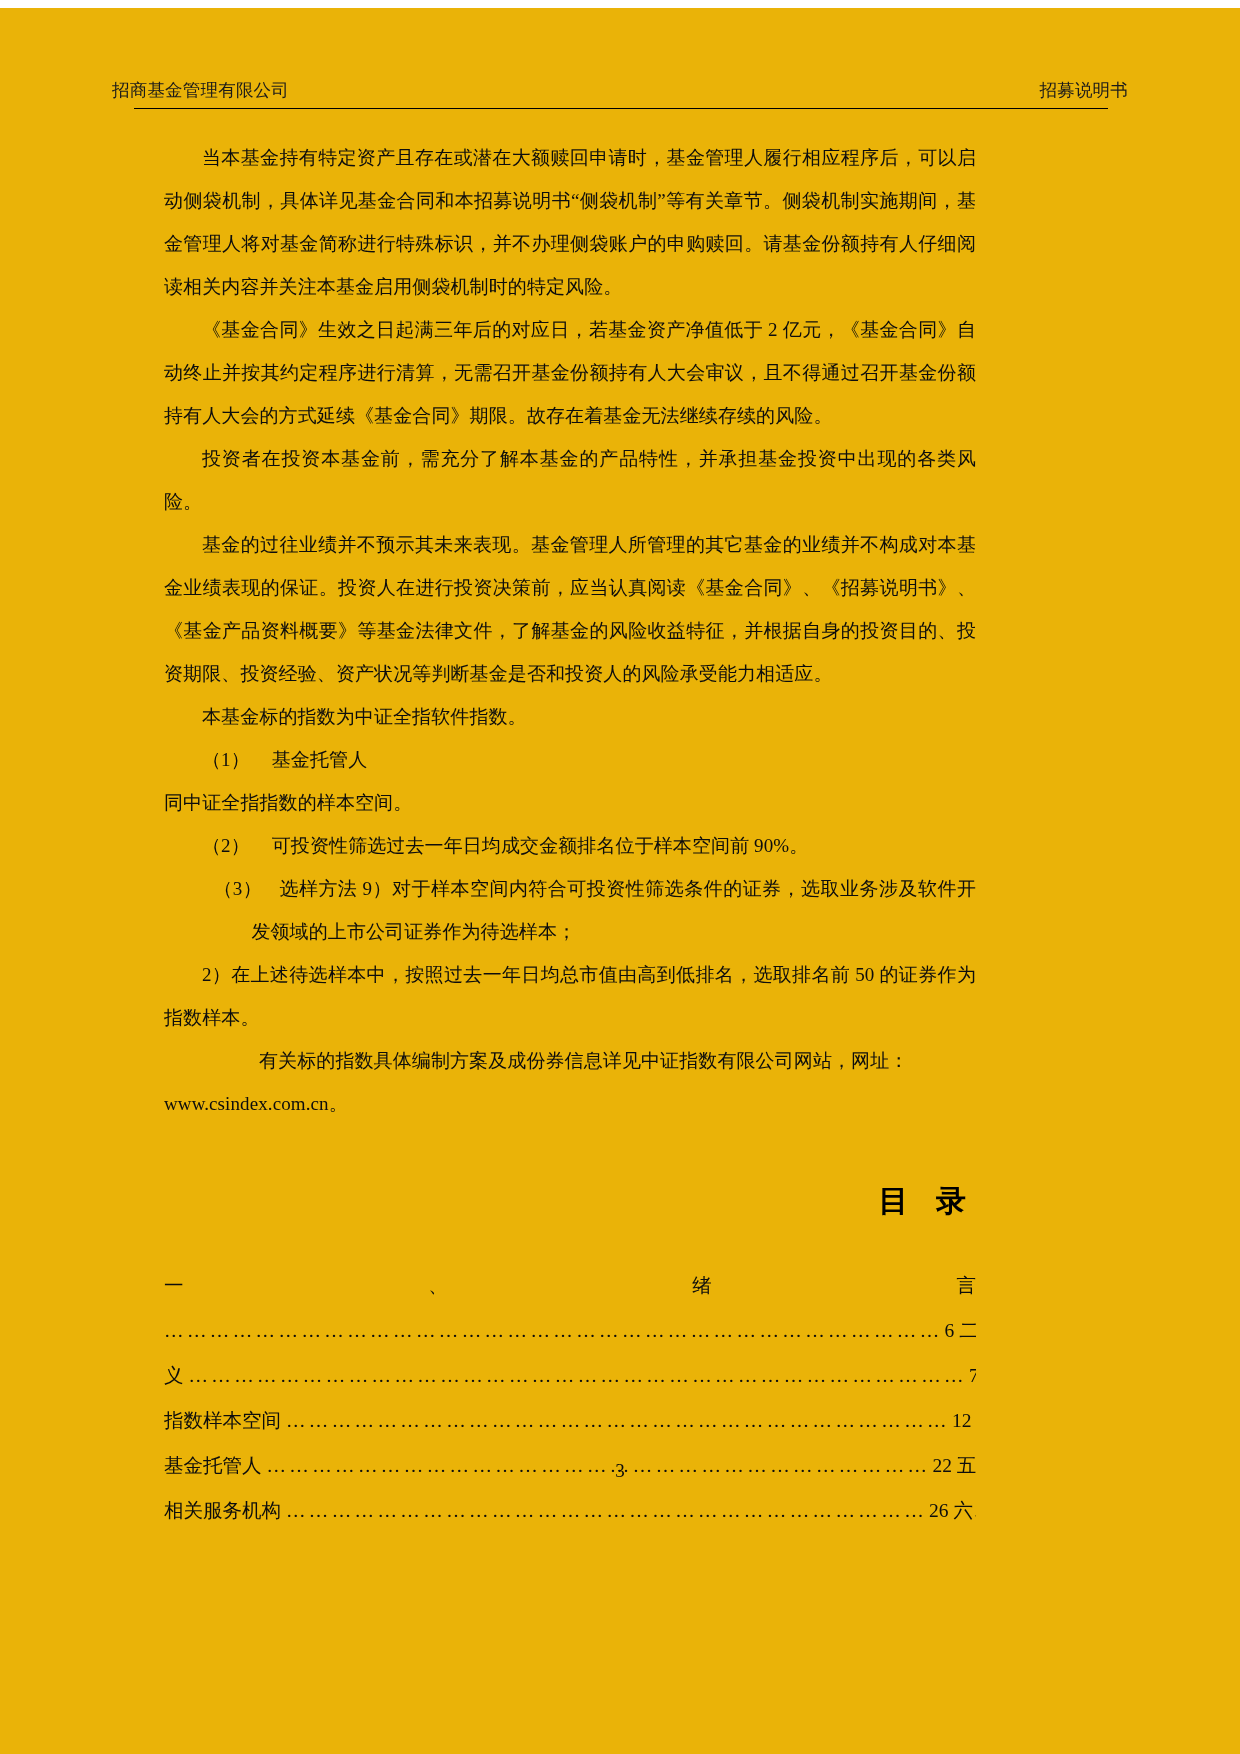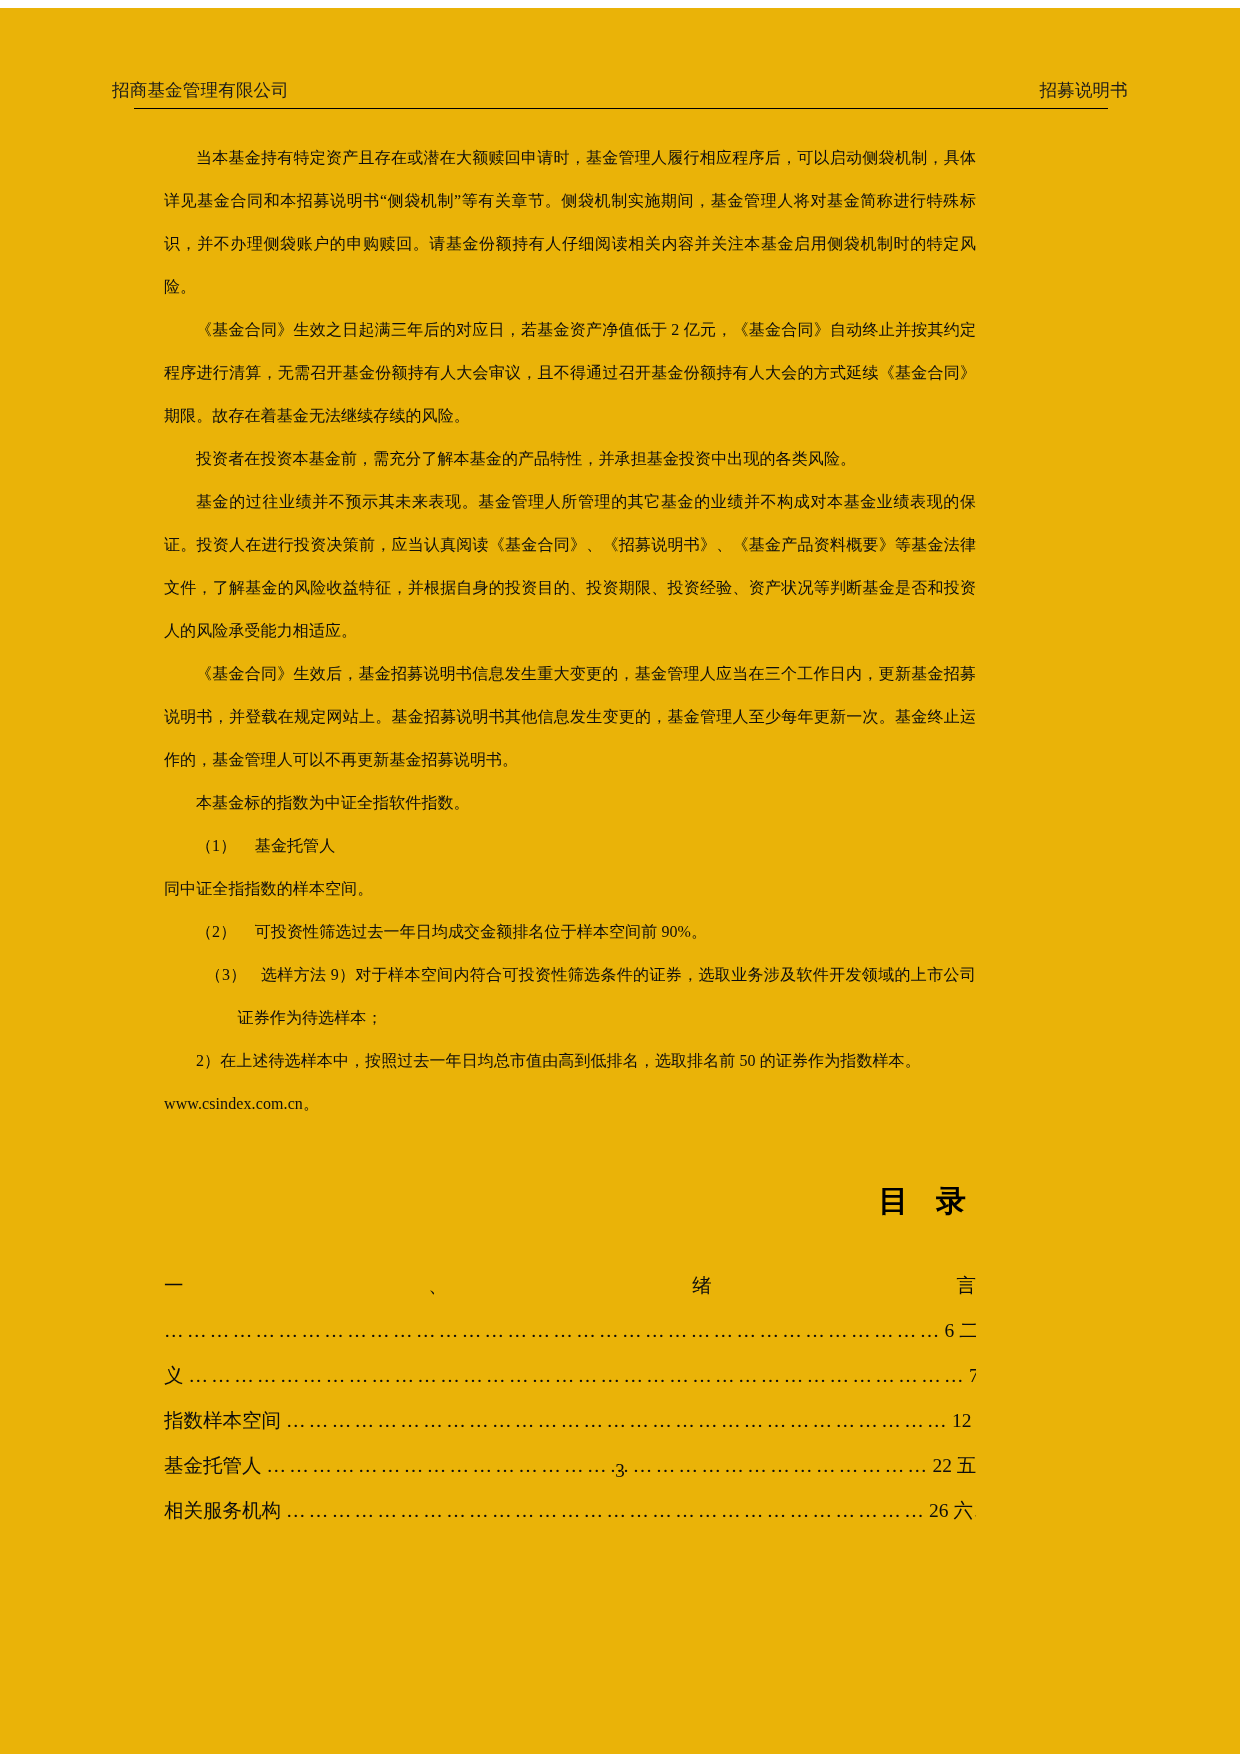--- a/index.html
+++ b/index.html
@@ -46,21 +46,21 @@
 
   
   .body-area {
     position: absolute;
     left: 164px;
     top: 128px;
     width: 812px;
   }
   p.para {
     margin: 0;
-    font-size: 16px;
+    font-size: 19px;
     line-height: 43px;
     text-align: justify;
     text-justify: inter-ideograph;
     text-indent: 2em;
     color: #0d0d0d;
     letter-spacing: 0.1px;
   }
   p.para.noindent {
     text-indent: 0;
   }
@@ -148,21 +148,20 @@
   <div class="body-area">
 
     <p class="para">当本基金持有特定资产且存在或潜在大额赎回申请时，基金管理人履行相应程序后，可以启动侧袋机制，具体详见基金合同和本招募说明书“侧袋机制”等有关章节。侧袋机制实施期间，基金管理人将对基金简称进行特殊标识，并不办理侧袋账户的申购赎回。请基金份额持有人仔细阅读相关内容并关注本基金启用侧袋机制时的特定风险。</p>
 
     <p class="para">《基金合同》生效之日起满三年后的对应日，若基金资产净值低于 2 亿元，《基金合同》自动终止并按其约定程序进行清算，无需召开基金份额持有人大会审议，且不得通过召开基金份额持有人大会的方式延续《基金合同》期限。故存在着基金无法继续存续的风险。</p>
 
     <p class="para">投资者在投资本基金前，需充分了解本基金的产品特性，并承担基金投资中出现的各类风险。</p>
 
     <p class="para">基金的过往业绩并不预示其未来表现。基金管理人所管理的其它基金的业绩并不构成对本基金业绩表现的保证。投资人在进行投资决策前，应当认真阅读《基金合同》、《招募说明书》、《基金产品资料概要》等基金法律文件，了解基金的风险收益特征，并根据自身的投资目的、投资期限、投资经验、资产状况等判断基金是否和投资人的风险承受能力相适应。</p>
 
-    <p class="para">《基金合同》生效后，基金招募说明书信息发生重大变更的，基金管理人应当在三个工作日内，更新基金招募说明书，并登载在规定网站上。基金招募说明书其他信息发生变更的，基金管理人至少每年更新一次。基金终止运作的，基金管理人可以不再更新基金招募说明书。</p>
 
     <p class="para">本基金标的指数为中证全指软件指数。</p>
 
     <p class="para list-item">
       <span>（1）</span>
       <span style="padding-left:0.9em;">基金托管人</span>
     </p>
 
     <p class="para noindent">同中证全指指数的样本空间。</p>
 
@@ -170,20 +169,21 @@
       <span>（2）</span>
       <span style="padding-left:0.9em;">可投资性筛选过去一年日均成交金额排名位于样本空间前 90%。</span>
     </p>
 
     <p class="para list-item hang">
       <span>（3）</span><span style="padding-left:0.9em;">选样方法 9）对于样本空间内符合可投资性筛选条件的证券，选取业务涉及软件开发领域的上市公司证券作为待选样本；</span>
     </p>
 
     <p class="para sub-item">2）在上述待选样本中，按照过去一年日均总市值由高到低排名，选取排名前 50 的证券作为指数样本。</p>
 
+    <p class="para deep-indent"><span>有关标的指数具体编制方案及成份券信息详见中证指数有限公司网站，网址：</span></p>
 
     <p class="para noindent"><span class="url-line">www.csindex.com.cn</span><span>。</span></p>
 
     <div class="toc-heading">目  录</div>
 
     <div class="toc">
 
       <div class="toc-row spread">
         <span>一</span>
         <span>、</span>

